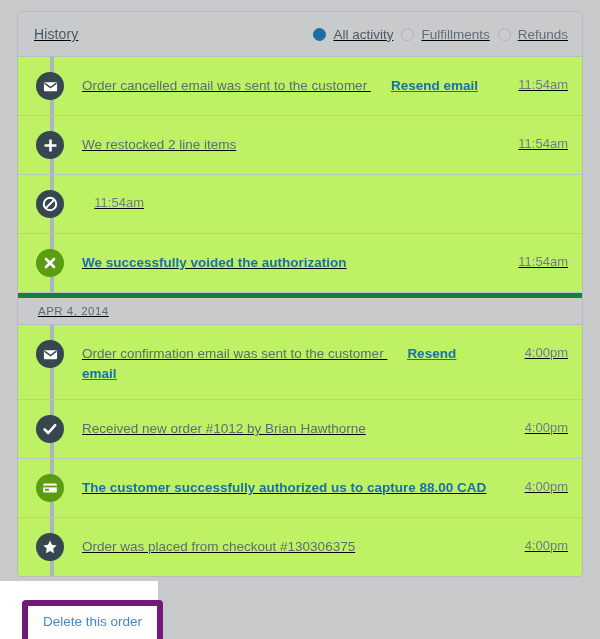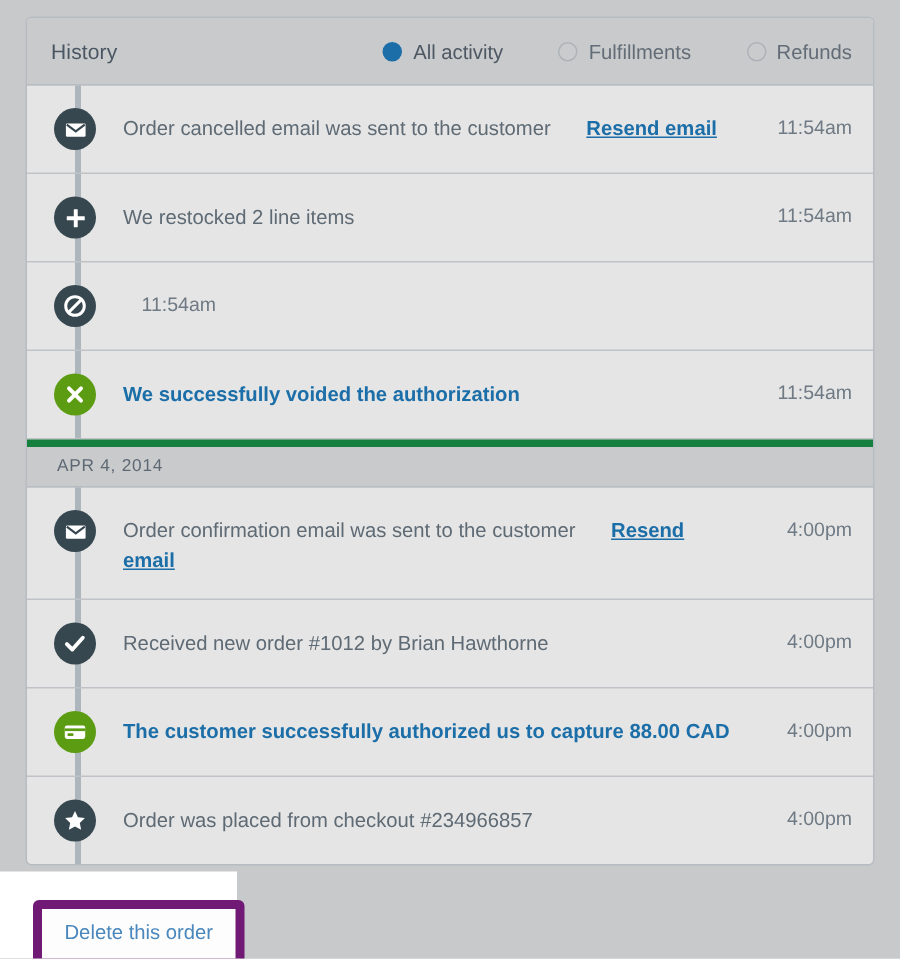--- a/index.html
+++ b/index.html
@@ -19,22 +19,23 @@
 
   
   .card {
     position: absolute;
     left: 17px;
     top: 11px;
     width: 566px;
     border: 1px solid #b6bcc2;
     border-radius: 4px;
     box-sizing: border-box;
-    background: #e5e5e5;
+    background: #bef264;
     overflow: hidden;
+    text-decoration: underline;
   }
 
   
   .card-header {
     height: 45px;
     box-sizing: border-box;
     display: flex;
     align-items: center;
     padding: 0 14px 0 16px;
     border-bottom: 1px solid #b6bcc2;
@@ -43,21 +44,21 @@
   .card-title {
     font-size: 14px;
     color: #4a5763;
     letter-spacing: .1px;
     flex: 0 0 auto;
   }
   .filters {
     margin-left: auto;
     display: flex;
     align-items: center;
-    gap: 37px;
+    gap: 8px;
   }
   .radio-opt {
     display: flex;
     align-items: center;
     gap: 7px;
     cursor: pointer;
     user-select: none;
   }
   .radio-dot {
     width: 13px;
@@ -329,21 +330,21 @@
         </div>
         <div class="event">
           <div class="icon-wrap">
             <div class="badge dark">
               <svg width="16" height="16" viewBox="0 0 16 16">
                 <path d="M8 1.6 L9.95 5.85 L14.6 6.4 L11.2 9.6 L12.1 14.2 L8 11.95 L3.9 14.2 L4.8 9.6 L1.4 6.4 L6.05 5.85 Z" fill="#ffffff"></path>
               </svg>
             </div>
           </div>
           <div class="event-body">
-            <div class="event-text"><span>Order was placed from checkout #234966857</span></div>
+            <div class="event-text"><span>Order was placed from checkout #130306375</span></div>
           </div>
           <div class="event-time">4:00pm</div>
         </div>
       </div>
   </div>
 </div>
 
 <div class="footer-plate"></div>
 <button class="delete-btn">Delete this order</button>
 

